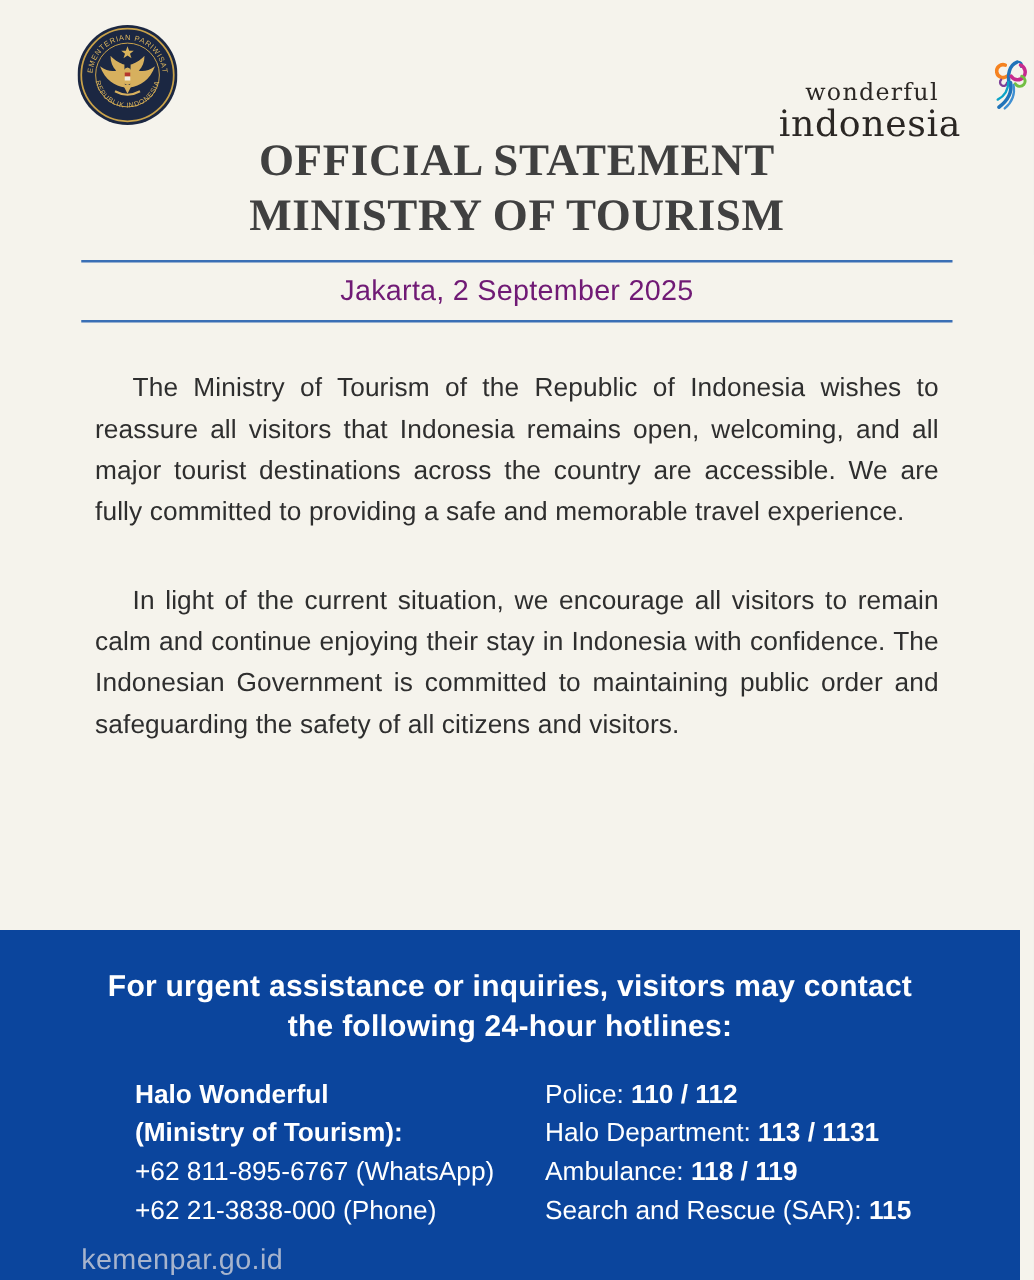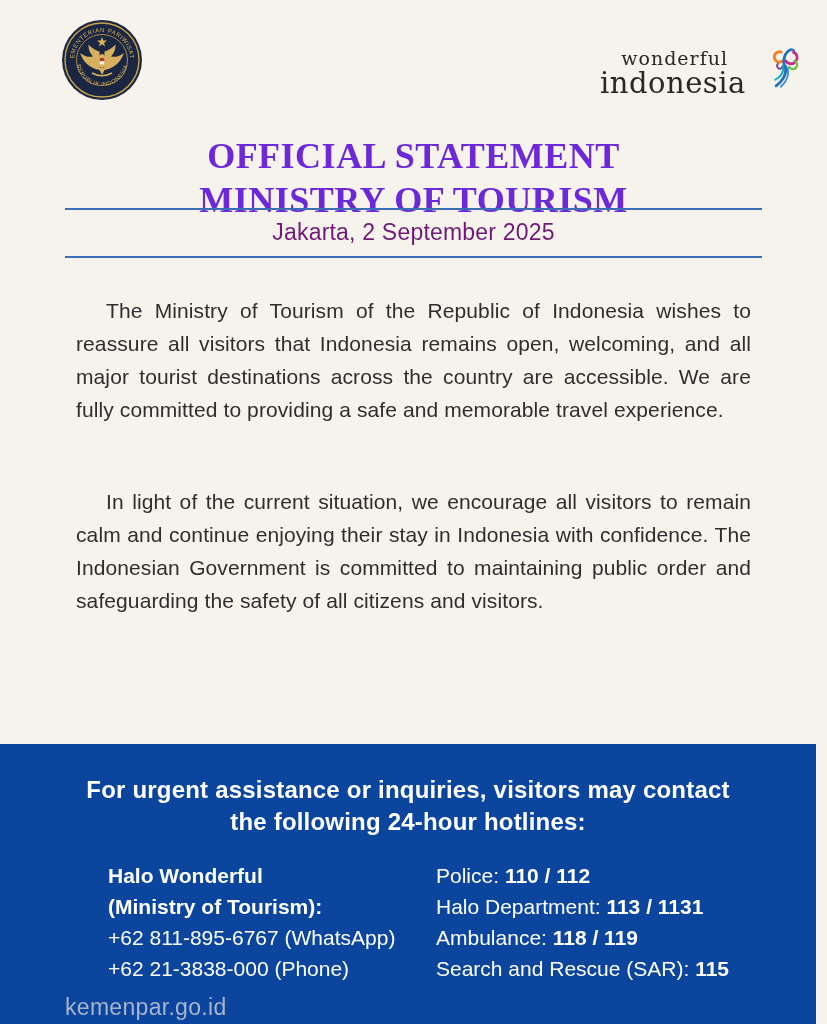--- a/index.html
+++ b/index.html
@@ -7,50 +7,49 @@
     width:827px;height:1024px;
     font-family:"Liberation Sans",sans-serif;
     background:#e9e9e9;
   }
   .page{
     position:relative;width:827px;height:1024px;
     background:#f5f3ec;overflow:hidden;
   }
   
   .emblem{position:absolute;left:62px;top:20px;width:80px;height:80px;}
-  .brand{position:absolute;left:600px;top:22px;width:200px;height:92px;display:flex;align-items:center;gap:40px;}
+  .brand{position:absolute;left:623px;top:22px;width:200px;height:92px;display:flex;align-items:flex-end;gap:40px;}
   .brand-text{font-family:"DejaVu Serif",serif;color:#2b2724;text-align:right;margin-top:10px;width:128px;}
   .brand-word{font-size:19px;letter-spacing:1px;line-height:20px;}
   .brand-indo{font-size:29px;letter-spacing:0.5px;line-height:30px;font-weight:500;}
   .brand-bird{width:66px;height:92px;margin-left:2px;}
   
   .title{
     position:absolute;top:106px;left:0;width:100%;
     text-align:center;
     font-family:"Liberation Serif",serif;font-weight:bold;
-    font-size:36px;line-height:44px;color:#6d28d9;
+    font-size:36px;line-height:44px;color:#404040;
     letter-spacing:0.5px;
-    margin-top:28px;
   }
   
   .dateline-box{position:absolute;left:65px;top:208px;width:697px;}
   .rule{height:0;border-top:2px solid #3a6fb5;}
   .dateline{
     text-align:center;font-size:23px;color:#701a75;
     padding:9px 0 10px 0;letter-spacing:0.2px;
   }
   
   .para{
     position:absolute;left:76px;width:675px;
     font-size:21px;line-height:33px;color:#2e2e2e;
     text-align:justify;text-indent:30px;
     letter-spacing:0.1px;
   }
   .para1{top:294px;}
-  .para2{top:485px;}
+  .para2{top:464px;}
   
   .hotline-section{
     position:absolute;left:0;top:744px;width:816px;height:308px;
     background:#0b459d;color:#ffffff;
   }
   .hotline-heading{
     margin-top:30px;text-align:center;font-weight:bold;
     font-size:24px;line-height:32px;letter-spacing:0.2px;
   }
   .hotline-cols{position:absolute;top:116px;left:0;width:827px;}

